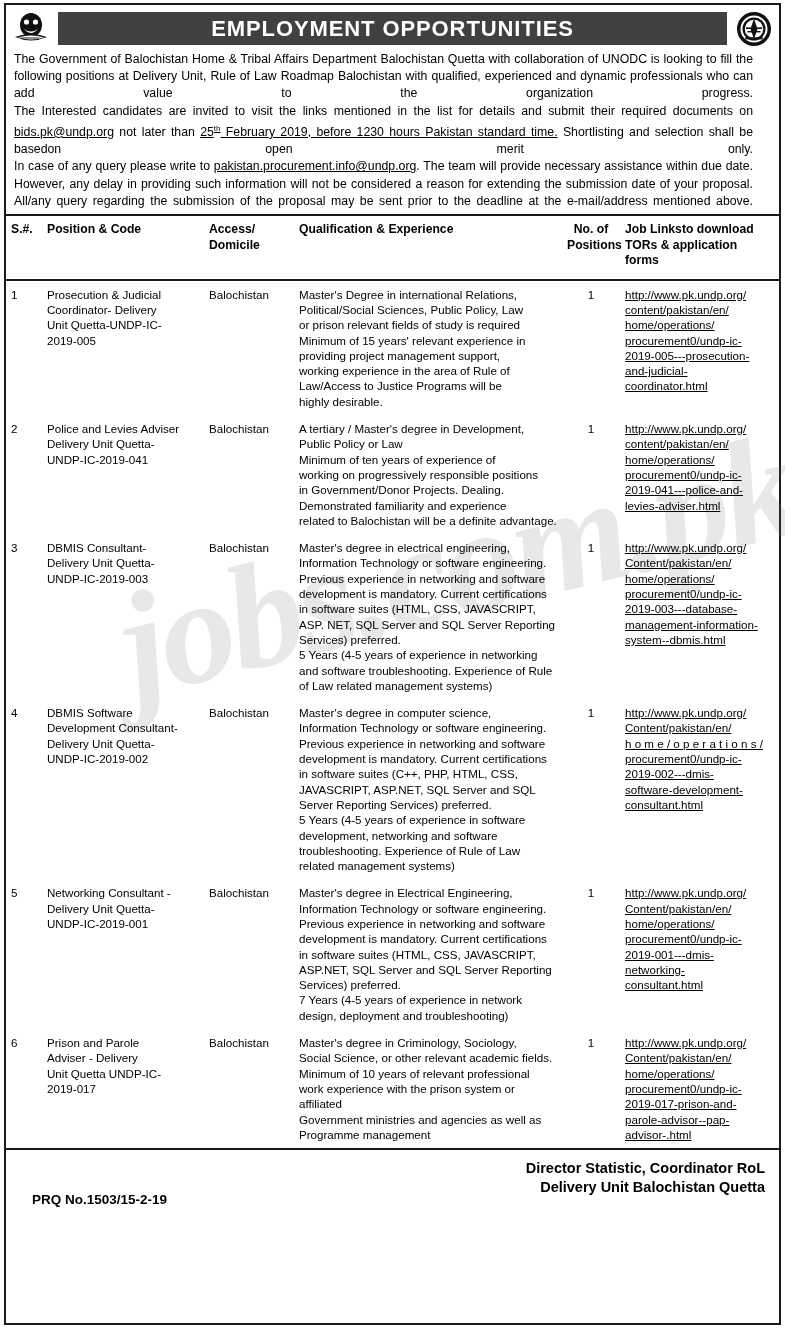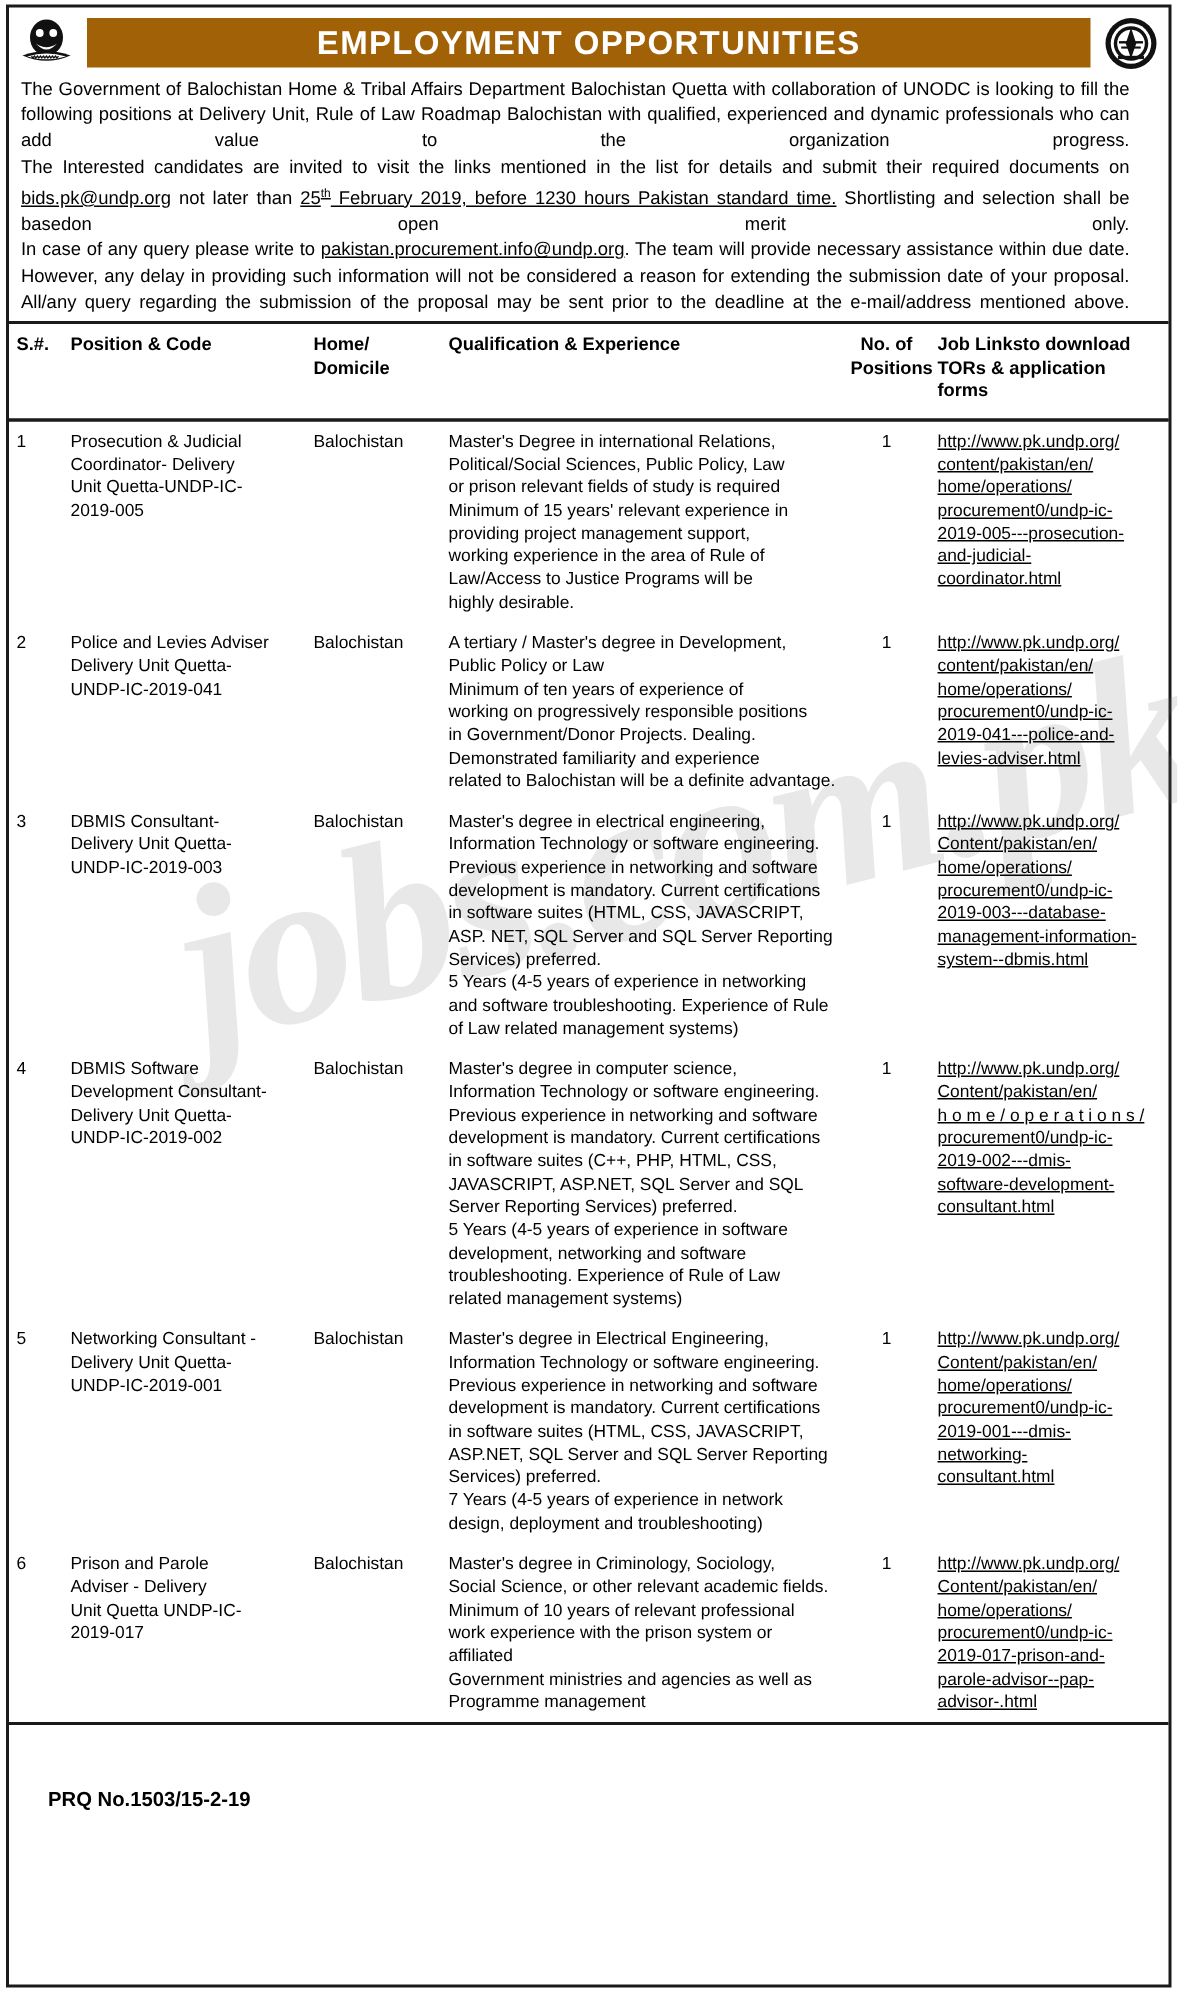--- a/index.html
+++ b/index.html
@@ -63,21 +63,21 @@
     width: 42px;
     height: 38px;
     flex: 0 0 42px;
     display: flex;
     align-items: center;
     justify-content: center;
   }
   .logo svg { display: block; }
   .title-banner {
     flex: 1 1 auto;
-    background: #a16207;
+    background: #404040;
     height: 33px;
     margin: 0 6px;
     display: flex;
     align-items: center;
     justify-content: center;
   }
   .title-banner .title-text {
     color: #ffffff;
     font-size: 22px;
     font-weight: 700;
@@ -224,21 +224,21 @@
             <col class="c-dom">
           <col class="c-qual">
             <col class="c-num">
             <col class="c-link">
         </colgroup>
         <thead>
           <tr>
             <th class="th-sn">S.#.</th>
             <th class="th-pos">Position &amp; Code</th>
             <th class="th-dom">
-              <span>Home/</span><br>
+              <span>Access/</span><br>
               <span>Domicile</span>
             </th>
             <th class="th-qual">Qualification &amp; Experience</th>
             <th class="th-num">
               <span>No. of</span><br>
               <span>Positions</span>
             </th>
             <th class="th-link">
               <span>Job Linksto download</span><br>
               <span>TORs &amp; application</span><br>
@@ -424,16 +424,20 @@
                 <span class="link-line">2019-017-prison-and-</span>
                 <span class="link-line">parole-advisor--pap-</span>
                 <span class="link-line">advisor-.html</span>
               </td>
             </tr>
           </tbody>
       </table>
 
       <div class="footer">
         <div class="prq">PRQ No.1503/15-2-19</div>
+        <div class="signoff">
+          <span>Director Statistic, Coordinator RoL</span>
+          <span>Delivery Unit Balochistan Quetta</span>
+        </div>
       </div>
     </div>
   </div>
 </div>
 
 </body></html>

